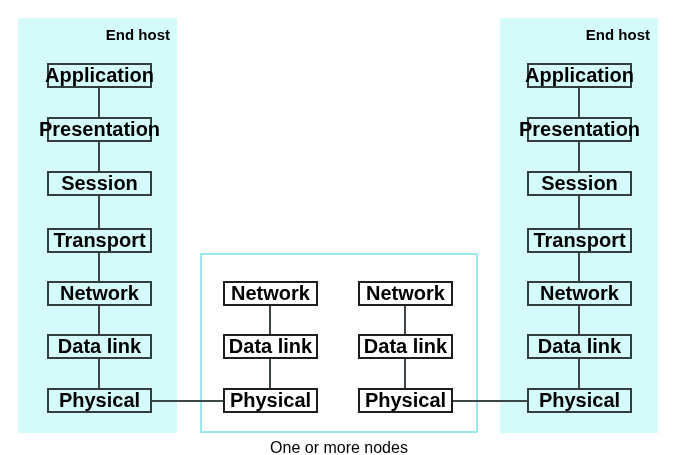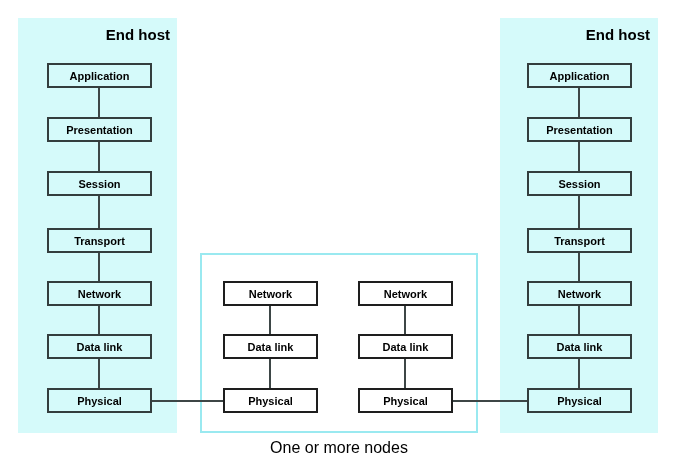--- a/index.html
+++ b/index.html
@@ -48,21 +48,21 @@
     background: var(--line-color);
   }
   .layer-box {
     position: absolute;
     height: 25px;
     border: 2px solid var(--box-border);
     box-sizing: border-box;
     display: flex;
     align-items: center;
     justify-content: center;
-    font-size: 11px;
+    font-size: 20px;
     font-weight: bold;
     white-space: nowrap;
   }
   .layer-box.host { background: var(--panel-bg); }
   .layer-box.node { background: var(--node-box-bg); border-color: #1e1e1e; }
   .caption {
     position: absolute;
     font-size: 16px;
     font-weight: normal;
     text-align: center;

